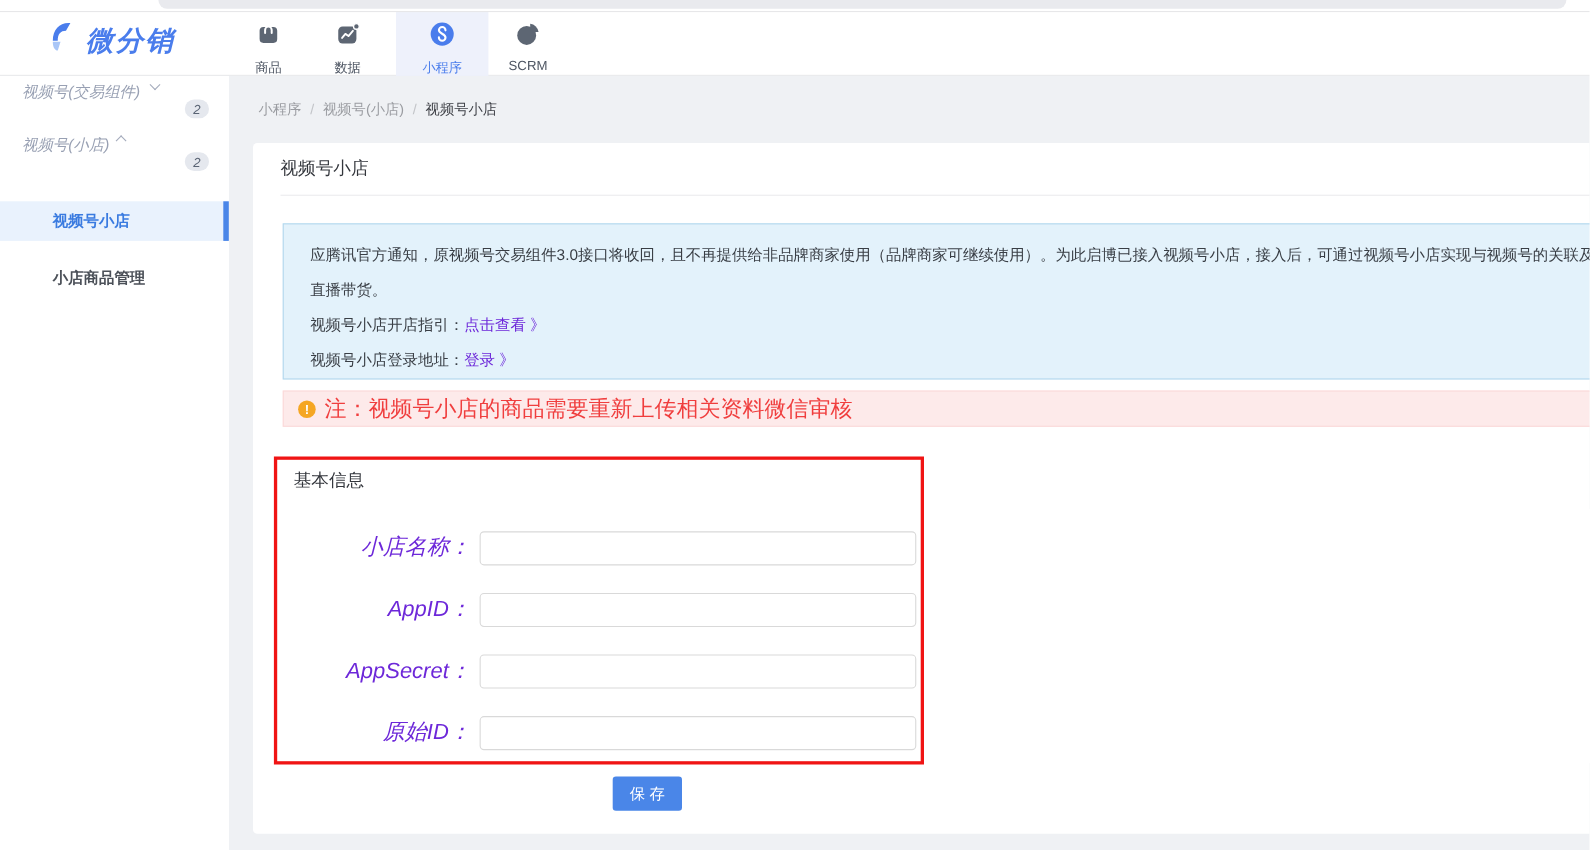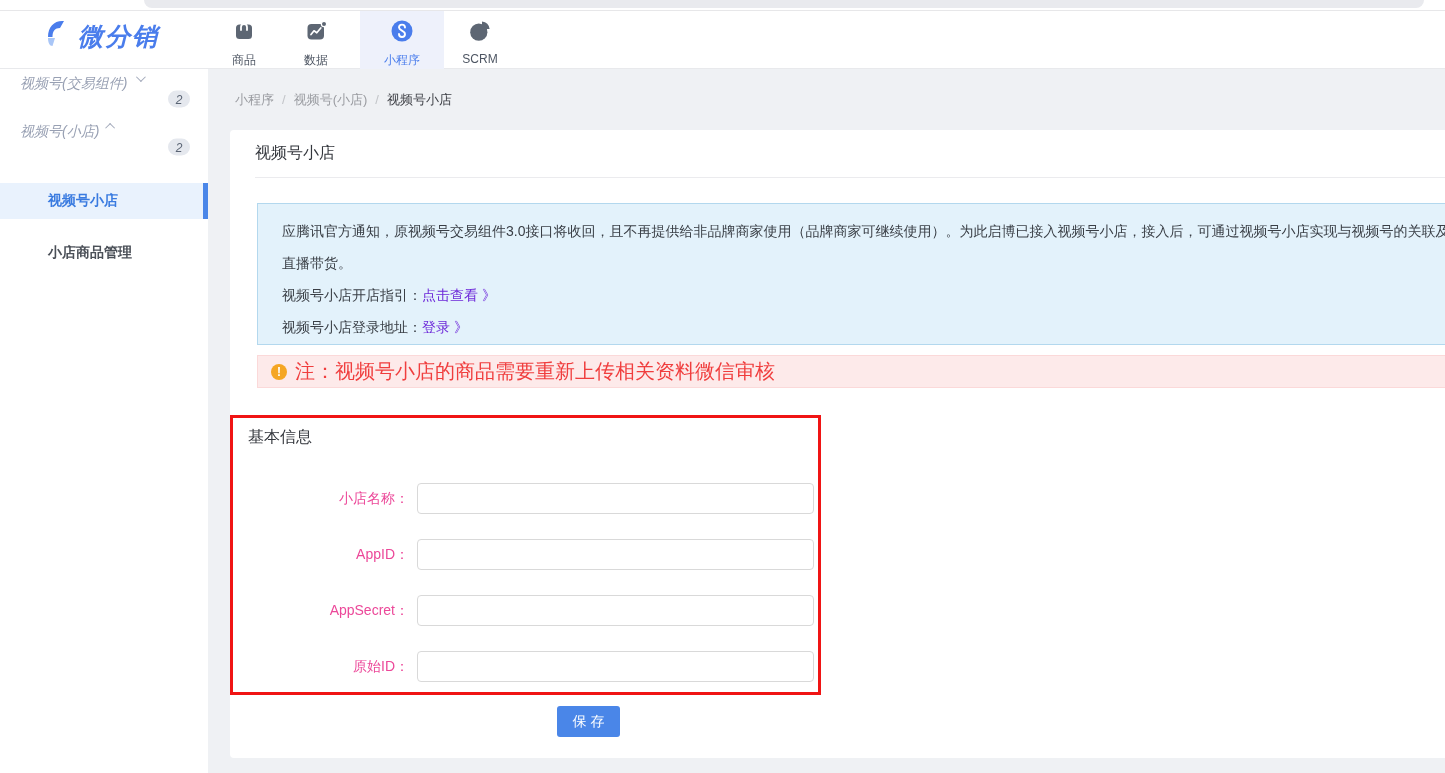--- a/index.html
+++ b/index.html
@@ -72,27 +72,27 @@
   .link { color:#6d28d9; cursor:pointer; text-decoration:none; }
 
   .warning { position:absolute; left:27px; top:225px; width:1226px; height:33px;
     background:#fdeaea; border:1px solid #fbd9d9; display:flex; align-items:center;
     padding-left:13px; }
   .warn-icon { width:16px; height:16px; border-radius:50%; background:#f5a623;
     color:#fff; font-size:12px; font-weight:bold; display:flex; align-items:center;
     justify-content:center; margin-right:8px; flex:0 0 16px; }
   .warn-text { font-size:20px; color:#f03e3e; }
 
-  .anno-rect { position:absolute; left:0; top:285px; width:591px; height:280px;
+  .anno-rect { position:absolute; left:19px; top:285px; width:591px; height:280px;
     border:3px solid #f01414; }
   .section-title { position:absolute; left:15px; top:9px; font-size:16px; color:#33363c; }
   .form-row { position:absolute; left:0; width:585px; height:31px; display:flex; }
   .row0 { top:65px; } .row1 { top:121px; } .row2 { top:177px; } .row3 { top:233px; }
-  .form-label { width:180px; text-align:right; font-size:14px; color:#ec4899;
-    line-height:31px; padding-right:4px; }
+  .form-label { width:180px; text-align:right; font-size:20px; color:#6d28d9;
+    line-height:31px; padding-right:4px;font-style:italic; }
   .form-input { margin-left:4px; width:397px; height:31px; border:1px solid #d9d9d9;
     border-radius:4px; background:#fff; outline:none; padding:0 10px; font-size:13px;
     color:#333; }
 
   .save-btn { position:absolute; left:327px; top:576px; width:63px; height:31px;
     background:#4a86e8; color:#fff; font-size:14px; border:none; border-radius:3px;
     cursor:pointer; }
 </style>
 </head>
 <body>

